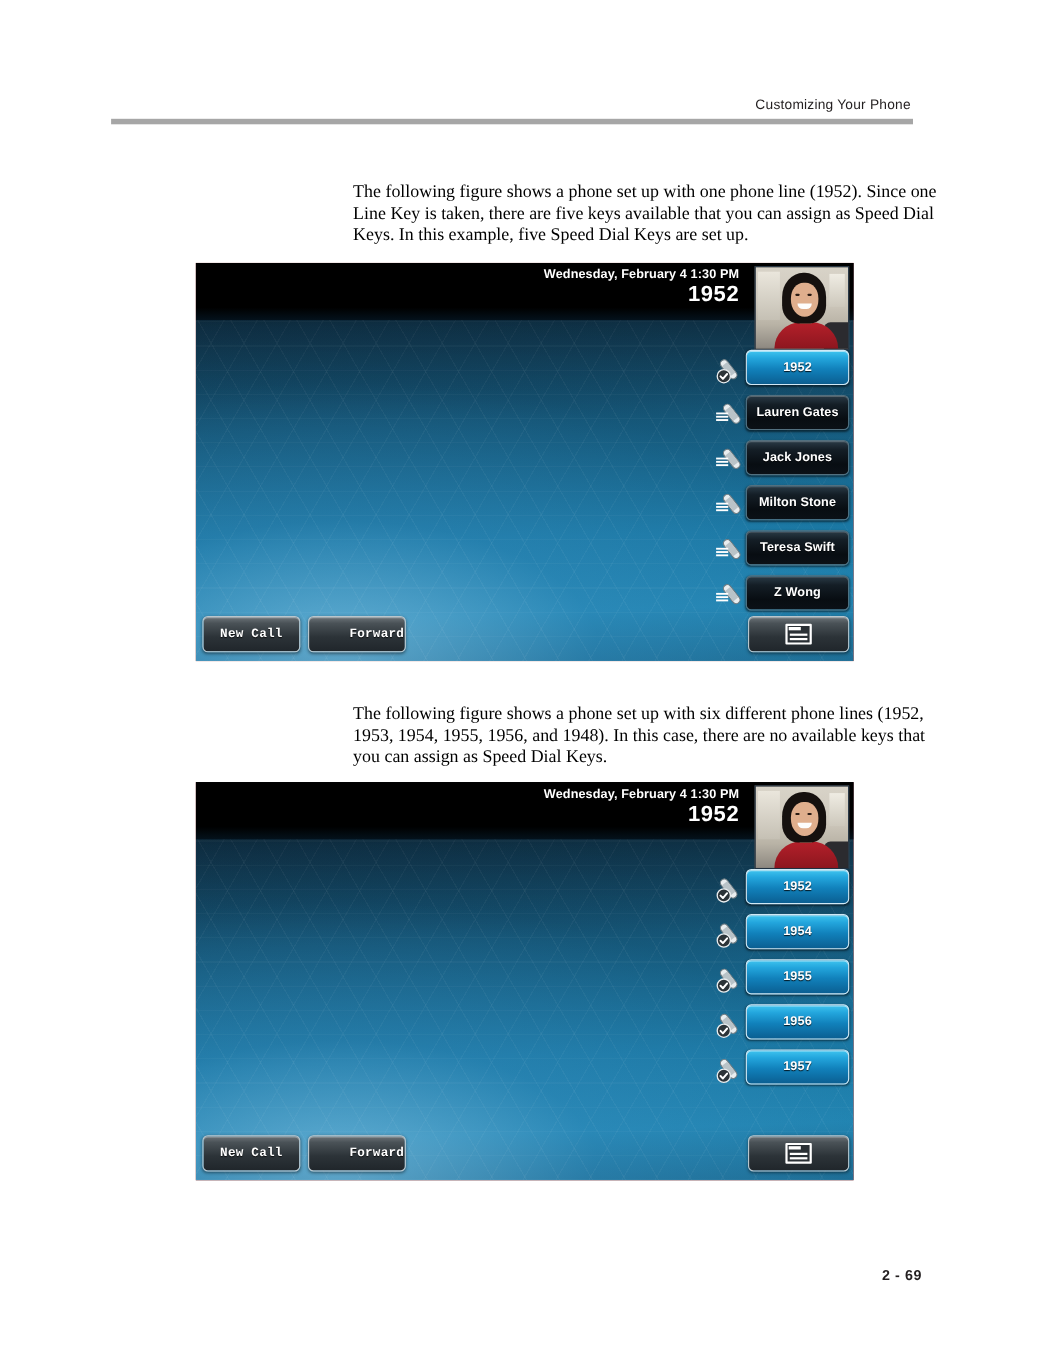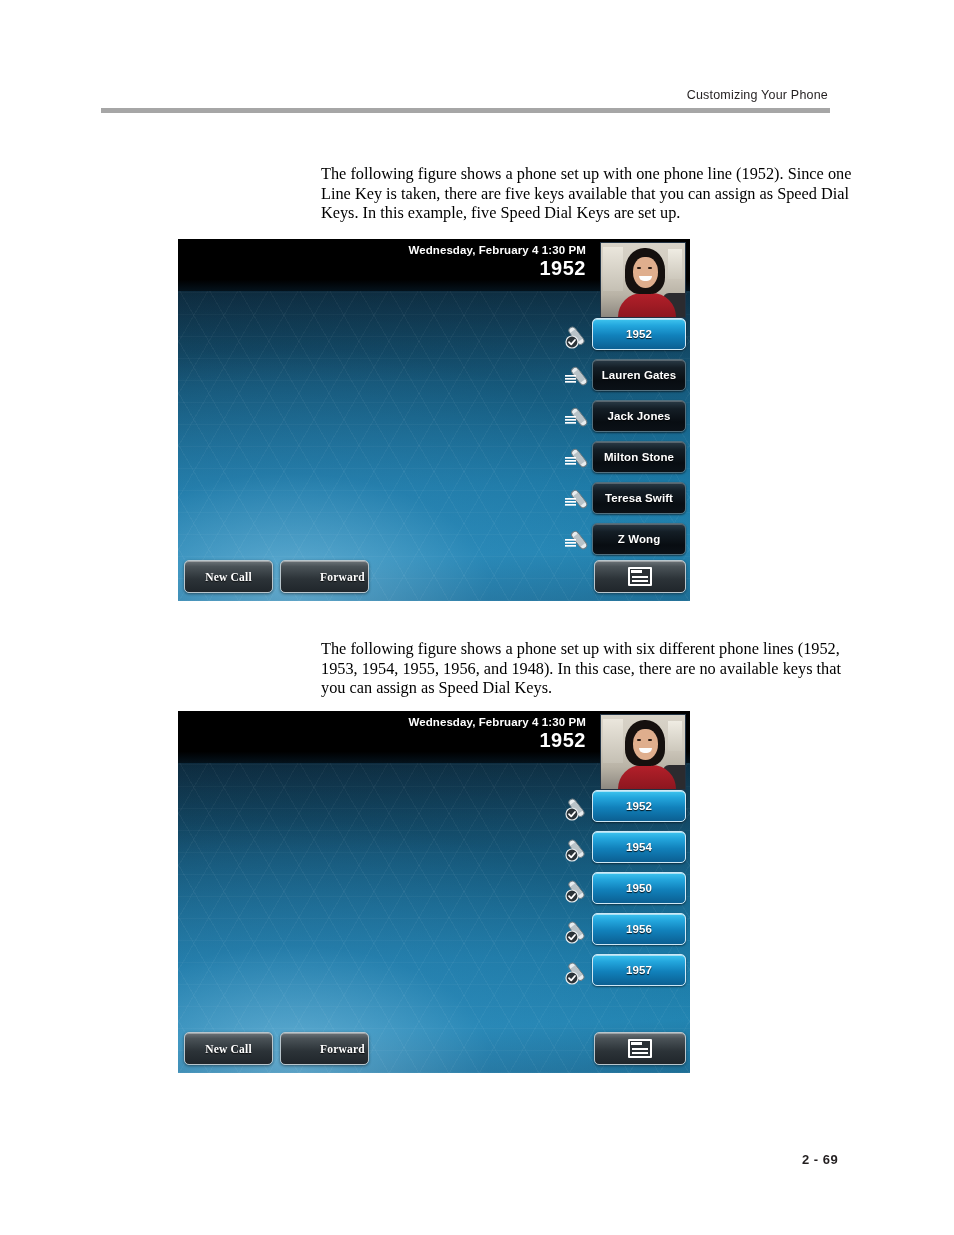--- a/index.html
+++ b/index.html
@@ -48,21 +48,21 @@
     color: #000;
     text-align: left;
   }
   #para-1 { top: 148px; }
   #para-2 { top: 623px; }
 
   
   .phone-figure {
     position: absolute;
     left: 178px;
-    width: 512px;
+    width: 598px;
     height: 362px;
     background: #7f1d1d;
     overflow: hidden;
   }
   #figure-1 { top: 239px; }
   #figure-2 { top: 711px; }
 
   
   .wallpaper {
     position: absolute;
@@ -238,21 +238,21 @@
     border-radius: 5px;
     box-sizing: border-box;
     background: linear-gradient(180deg, #6d7479 0%, #4a5257 18%, #2c3338 58%, #20262b 100%);
     border: 1px solid #b9c6cd;
     box-shadow: inset 0 1px 0 rgba(255,255,255,0.35), 0 1px 3px rgba(0,0,0,0.45);
     display: flex;
     align-items: center;
     justify-content: center;
   }
   .softkey .sk-label {
-    font-family: Liberation Serif, serif;
+    font-family: Liberation Mono, monospace;
     font-size: 11.5px;
     font-weight: bold;
     color: #ffffff;
     text-shadow: 0 1px 1px rgba(0,0,0,0.8);
     letter-spacing: 0.2px;
     text-align: right;
   }
   #sk-newcall-1, #sk-newcall-2 { left: 0px;  width: 89px; }
   #sk-forward-1, #sk-forward-2 { left: 96px; width: 89px; padding-left: 36px; }
   .softkey.menu { right: 0; width: 92px; }
@@ -524,21 +524,21 @@
         <svg viewBox="0 0 30 28" width="30" height="28">
           <g transform="rotate(-38 15 14)">
             <rect x="9" y="3" width="7" height="20" rx="3.5" fill="#e9edef" stroke="#6d7b82" stroke-width="1"></rect>
             <rect x="9.5" y="7" width="6" height="12" fill="#b9c3c8"></rect>
           </g>
           <circle cx="8" cy="21" r="6" fill="#2b3338" stroke="#e9edef" stroke-width="1.2"></circle>
           <path d="M5 21.2 L7.2 23.4 L11 19" fill="none" stroke="#ffffff" stroke-width="1.8" stroke-linecap="round" stroke-linejoin="round"></path>
         </svg>
       </span>
       <span class="key-btn active">
-        <span class="key-label">1950</span>
+        <span class="key-label">1955</span>
       </span>
     </div>
 
     <div class="key-row">
       <span class="key-icon">
         <svg viewBox="0 0 30 28" width="30" height="28">
           <g transform="rotate(-38 15 14)">
             <rect x="9" y="3" width="7" height="20" rx="3.5" fill="#e9edef" stroke="#6d7b82" stroke-width="1"></rect>
             <rect x="9.5" y="7" width="6" height="12" fill="#b9c3c8"></rect>
           </g>

